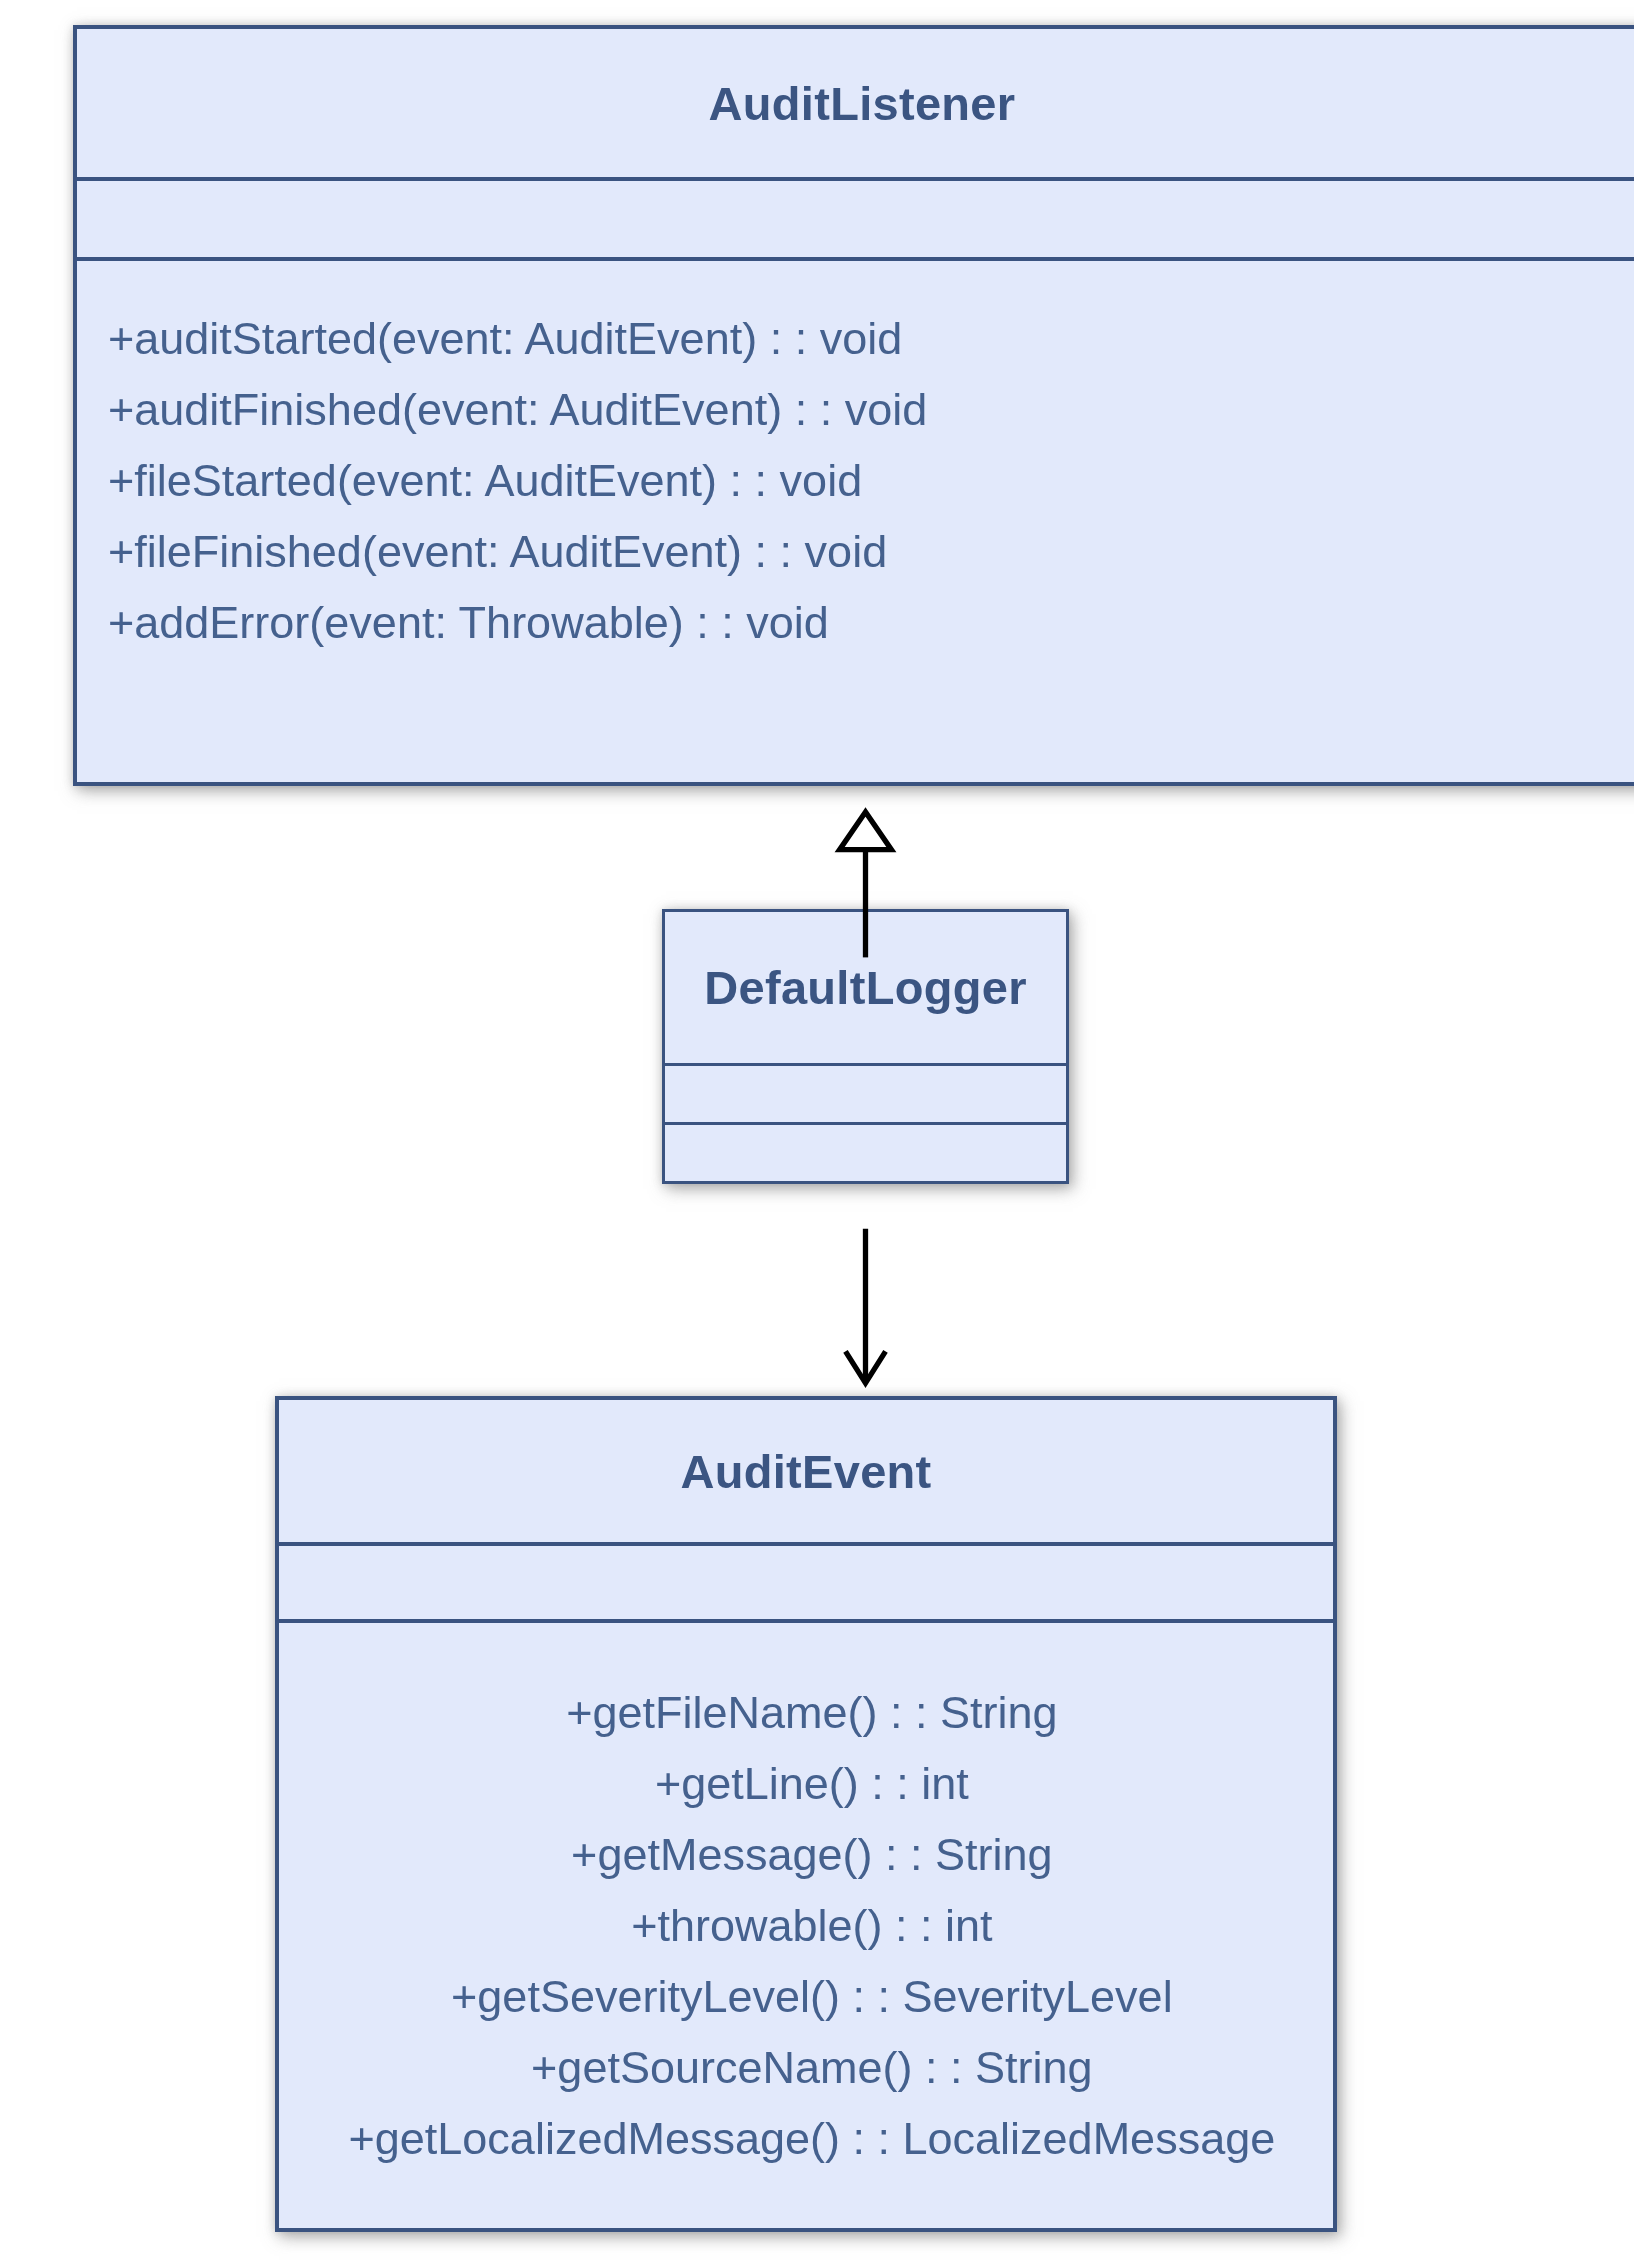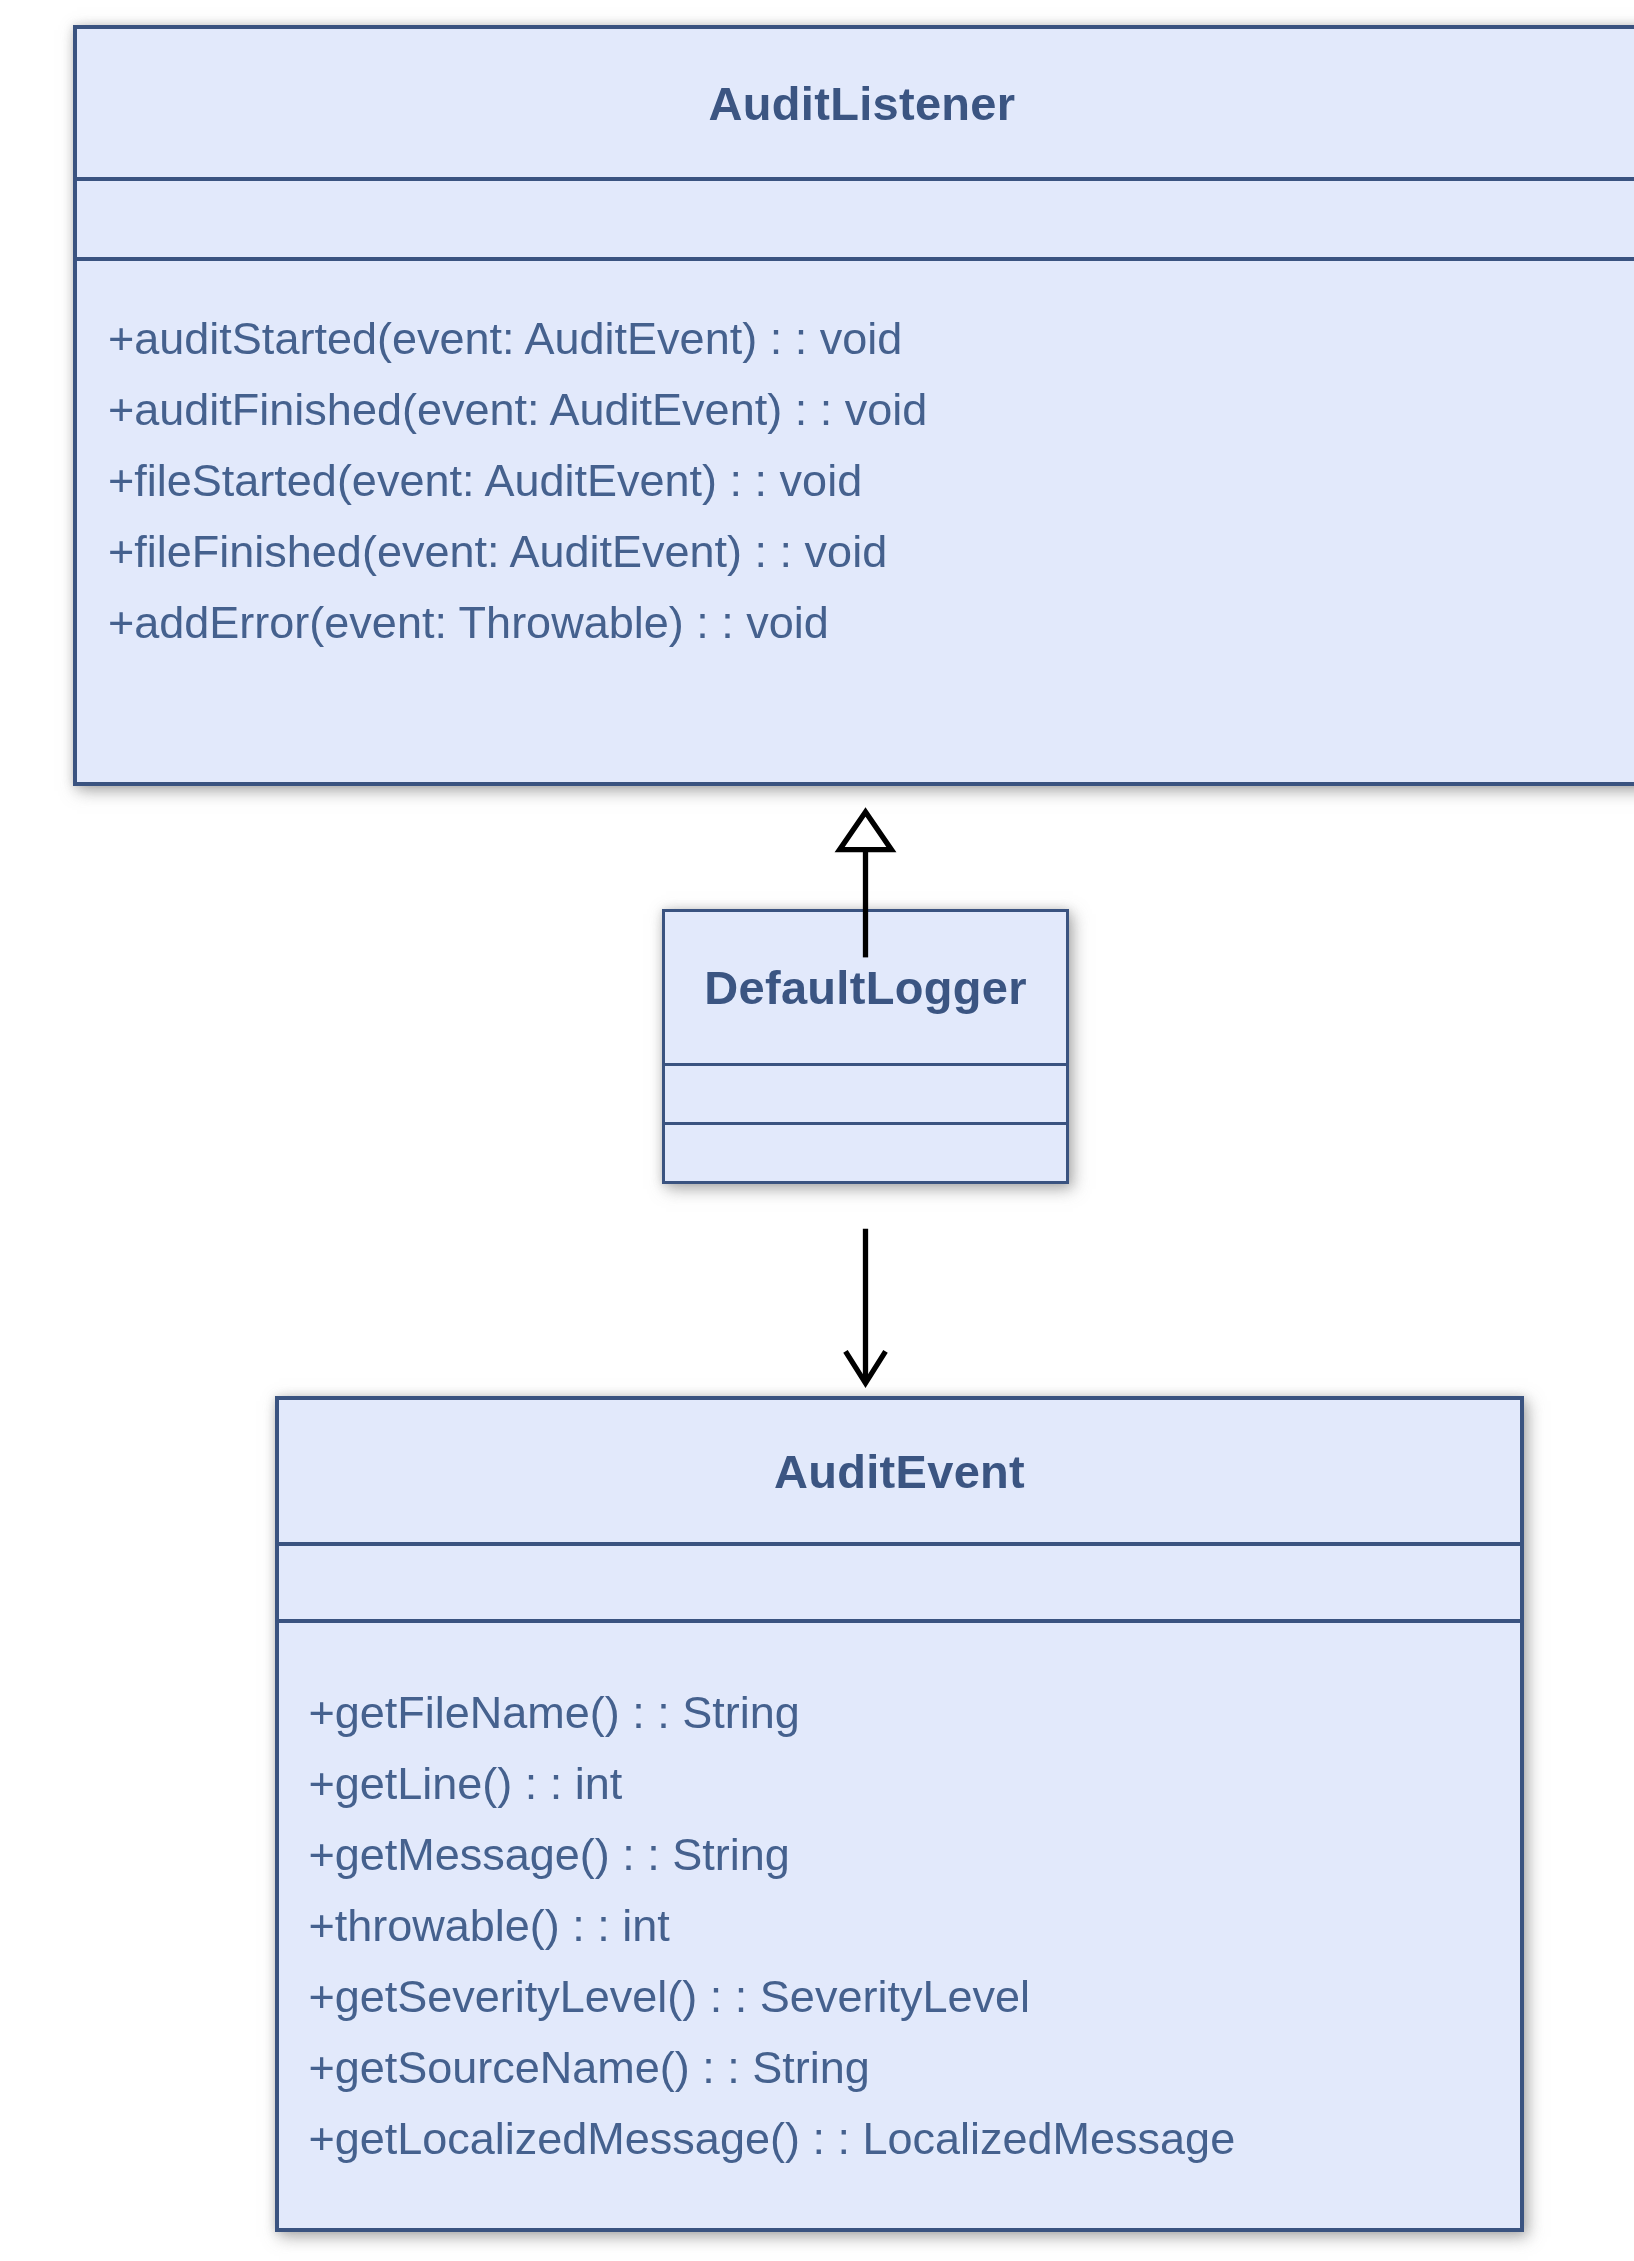--- a/index.html
+++ b/index.html
@@ -65,21 +65,21 @@
   #class-auditlistener .title   { flex: 0 0 148px; }
   #class-auditlistener .attrs   { flex: 0 0 80px; }
   #class-auditlistener .methods { padding: 42px 3px 0 31px; }
 
   
   #class-defaultlogger { left: 614px; top: 909px; width: 407px; height: 275px; }
   #class-defaultlogger .title   { flex: 0 0 151px; }
   #class-defaultlogger .attrs   { flex: 0 0 59px; }
 
   
-  #class-auditevent { left: 227px; top: 1396px; width: 1249px; height: 836px; }
+  #class-auditevent { left: 227px; top: 1396px; width: 1062px; height: 836px; text-align: center; }
   #class-auditevent .title   { flex: 0 0 142px; }
   #class-auditevent .attrs   { flex: 0 0 77px; }
   #class-auditevent .methods { padding: 54px 17.7px 0 29.4px; }
 
   svg.connectors {
     position: absolute;
     left: 0; top: 0;
     width: 1635px; height: 2261px;
     pointer-events: none;
   }

